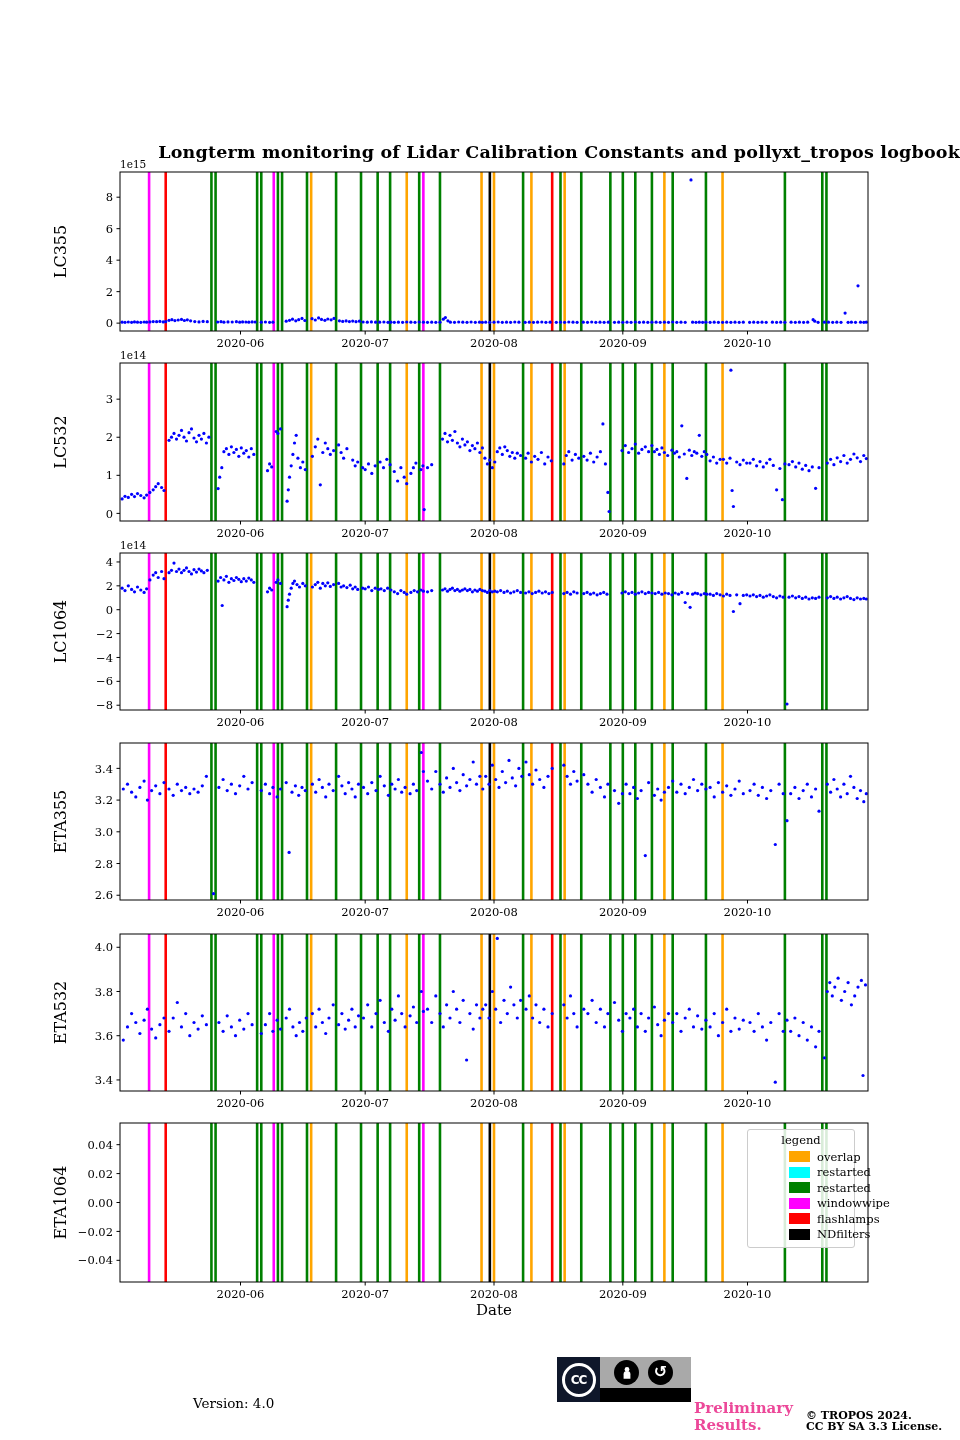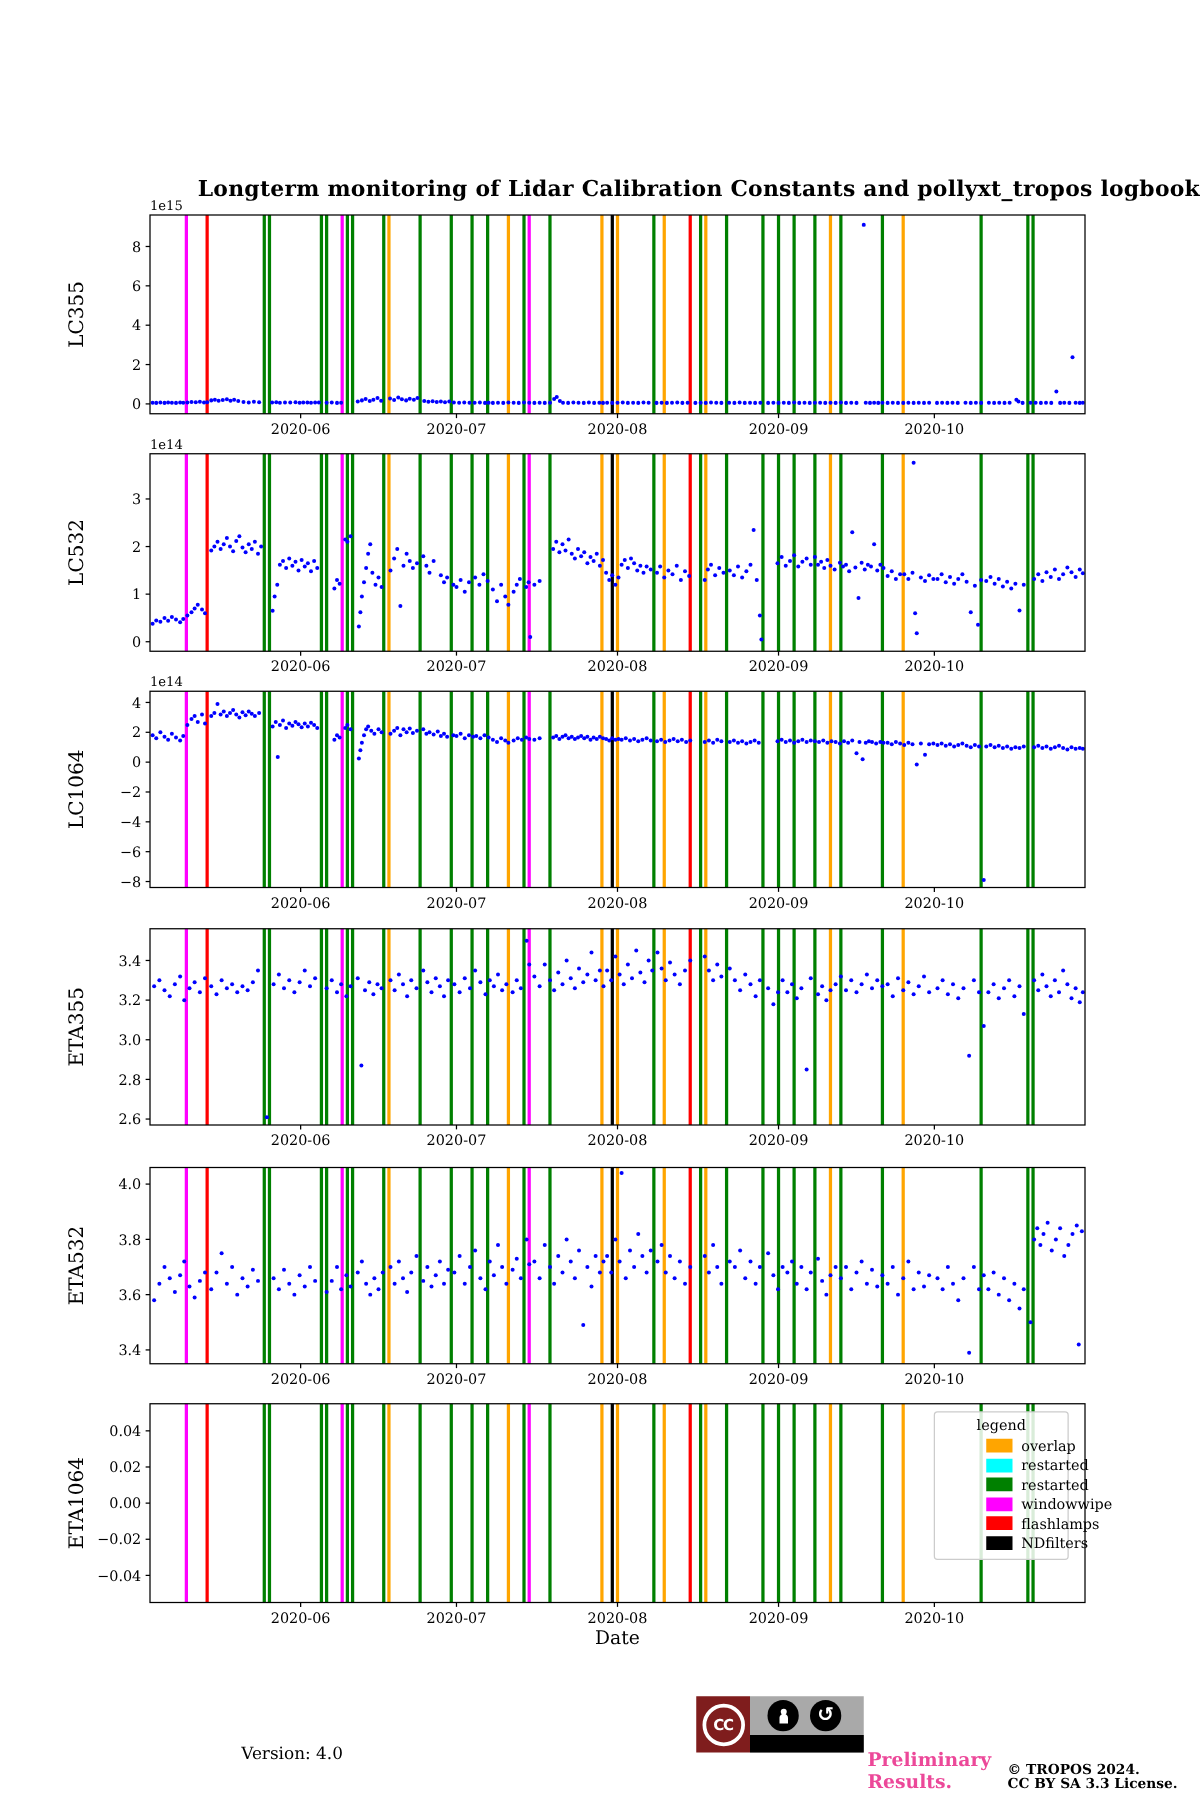--- a/index.html
+++ b/index.html
@@ -15,21 +15,21 @@
   #legend {
     position:absolute; left:747px; top:1129px; width:108px;
     background:rgba(255,255,255,0.85); border:1px solid #cccccc; border-radius:3px;
     padding:3px 7px 5px 7px; box-sizing:border-box; font-size:11.5px; z-index:3;
   }
   .legend-title { text-align:center; margin-bottom:2px; }
   .legend-row { display:flex; align-items:center; gap:7px; height:15.5px;padding-left:34px; }
   .legend-swatch { width:21px; height:11px; flex:0 0 21px; }
   .version { position:absolute; left:193px; top:1395px; font-size:13.5px; z-index:3; }
   .cc-badge { position:absolute; left:557px; top:1357px; width:134px; height:45px; display:flex; z-index:3; }
-  .cc-left { width:43px; height:45px; background:#7f1d1d; display:flex; align-items:center; justify-content:center; }
+  .cc-left { width:43px; height:45px; background:#0f172a; display:flex; align-items:center; justify-content:center; }
   .cc-logo {
     width:28px; height:28px; border:3px solid #fff; border-radius:50%; color:#fff;
     font-family:"DejaVu Sans", sans-serif; font-weight:bold; font-size:12px;
     display:flex; align-items:center; justify-content:center; letter-spacing:-1px;
   }
   .cc-right { position:relative; width:91px; height:45px; background:#a9a9a9; }
   .cc-icon {
     position:absolute; top:3px; width:25px; height:25px; background:#000; border-radius:50%;
     color:#fff; display:flex; align-items:center; justify-content:center;
   }

